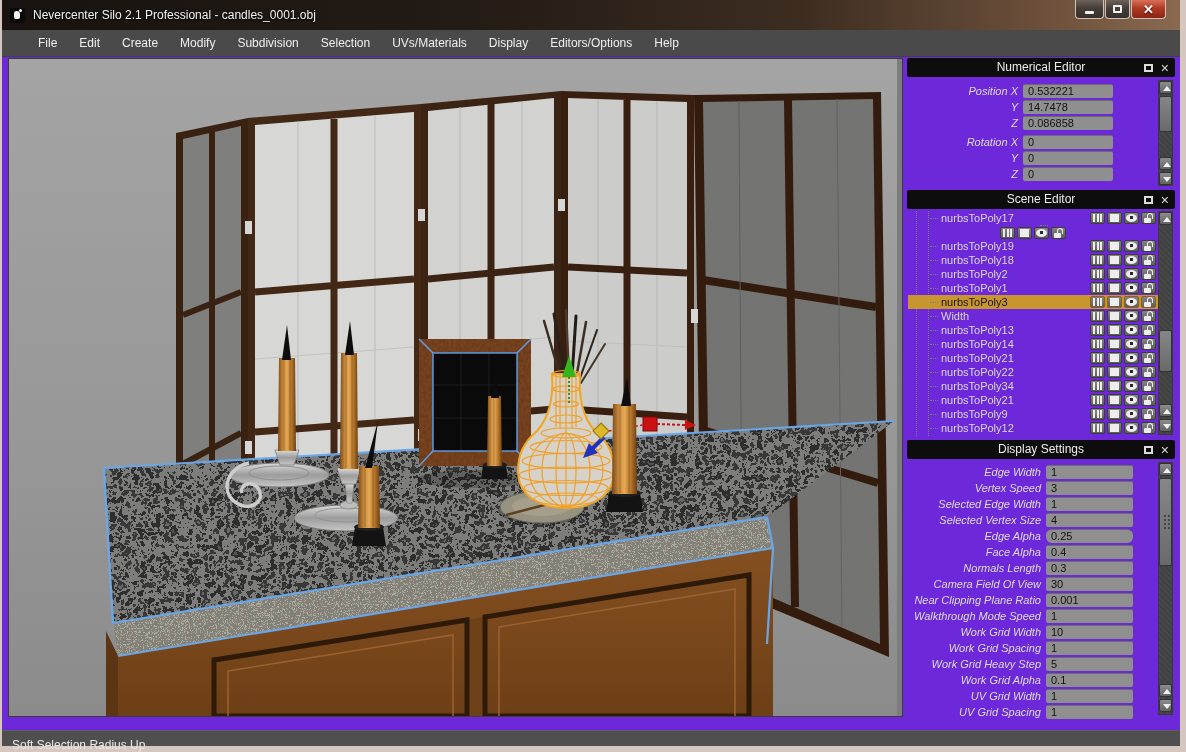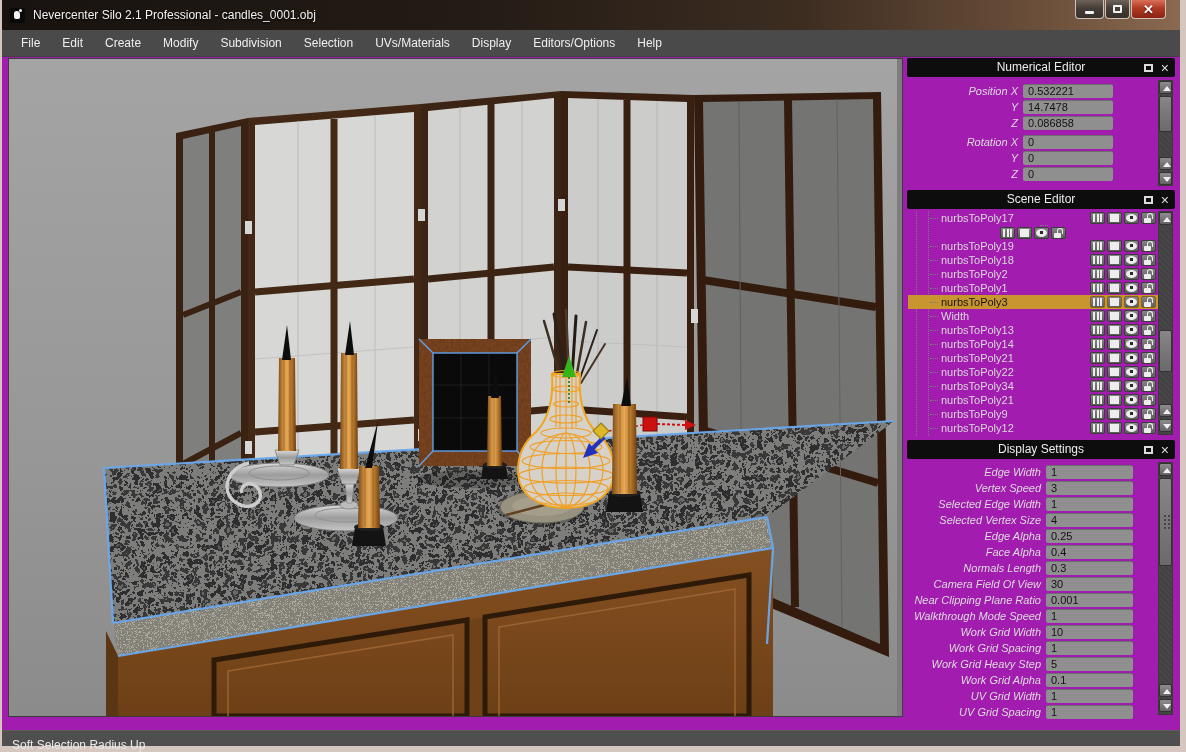--- a/index.html
+++ b/index.html
@@ -1,37 +1,37 @@
 <!DOCTYPE html>
 <html><head>
 <meta charset="utf-8">
 <style>
   html,body{margin:0;padding:0;background:#9a8d85;}
   *{box-sizing:border-box;}
   .window{position:relative;width:1186px;height:752px;background:#d5c7bf;font-family:"Liberation Sans",sans-serif;overflow:hidden;}
-  .app{position:absolute;left:2px;right:6px;top:0;bottom:6px;background:#a21caf;}
+  .app{position:absolute;left:2px;right:6px;top:0;bottom:6px;background:#6d28d9;}
 
   
   .titlebar{position:absolute;left:0;right:0;top:0;height:30px;
     background:linear-gradient(90deg,#181310 0%,#231b15 40%,#3d2d21 68%,#6b4f3a 88%,#8a6950 100%);
     display:flex;align-items:center;padding-left:8px;}
   .appicon{width:15px;height:15px;background:#0a0a0a;border-radius:2px;position:relative;margin-right:8px;flex:0 0 auto;}
   .appicon::before{content:"";position:absolute;left:4px;top:3px;width:6px;height:8px;background:#f5f5f5;border-radius:3px 4px 2px 3px;}
   .appicon::after{content:"";position:absolute;left:9px;top:1px;width:3px;height:3px;background:#f5f5f5;border-radius:50%;}
   .titletext{color:#f2f2f2;font-size:12px;text-shadow:0 1px 2px #000;white-space:nowrap;}
   .winbtns{position:absolute;top:0;right:14px;display:flex;}
   .wbtn{height:19px;border:1px solid #cfc1b8;border-top:none;border-radius:0 0 4px 4px;
     background:linear-gradient(#6e635b,#453d37 45%,#37302b);color:#f0f0f0;display:flex;align-items:center;justify-content:center;margin-left:1px;}
   .wbtn.min{width:29px;} .wbtn.max{width:25px;} .wbtn.close{width:35px;background:linear-gradient(#d9705a,#b03a24 45%,#8c2413);font-weight:bold;}
   .glyph-min{width:9px;height:3px;background:#f2f2f2;border-radius:1px;margin-top:6px;}
   .glyph-max{width:9px;height:8px;border:2px solid #f2f2f2;border-radius:1px;}
   .glyph-close{font-size:13px;line-height:1;color:#fff;text-shadow:0 1px 1px #400;}
 
   
-  .menubar{position:absolute;left:0;right:0;top:30px;height:27px;background:#4a4a4a;border-bottom:1px solid #404040;display:flex;align-items:center;padding-left:8px;}
+  .menubar{position:absolute;left:0;right:0;top:30px;height:27px;background:#4a4a4a;border-bottom:1px solid #404040;display:flex;align-items:center;padding-left:25px;}
   .menuitem{color:#efefef;font-size:12px;padding:0 11px;line-height:27px;cursor:default;}
 
   
   .viewport{position:absolute;left:6px;top:58px;width:895px;height:659px;border:1px solid #3c3c3c;background:#999;overflow:hidden;}
   .viewlabel{position:absolute;top:4px;left:0;width:100%;text-align:center;color:#4b4b4b;font-size:12px;z-index:5;}
   .viewport svg{position:absolute;left:0;top:0;}
 
   
   .rightcol{position:absolute;left:904px;top:58px;width:270px;height:659px;}
   .panel{position:absolute;left:0;width:100%;}
@@ -757,21 +757,21 @@
         <div class="fieldrow" style="top:57px;">
             <span class="flabel" style="left:0;width:135px;">Selected Edge Width</span>
             <span class="fvalue" style="left:140px;width:87px;">1</span>
           </div>
         <div class="fieldrow" style="top:73px;">
             <span class="flabel" style="left:0;width:135px;">Selected Vertex Size</span>
             <span class="fvalue" style="left:140px;width:87px;">4</span>
           </div>
         <div class="fieldrow" style="top:89px;">
             <span class="flabel" style="left:0;width:135px;">Edge Alpha</span>
-            <span class="fvalue" style="left:140px;width:87px;">0.25</span>
+            <span class="fvalue" style="left:140px;width:87px;border-radius:6px;">0.25</span>
           </div>
         <div class="fieldrow" style="top:105px;">
             <span class="flabel" style="left:0;width:135px;">Face Alpha</span>
             <span class="fvalue" style="left:140px;width:87px;">0.4</span>
           </div>
         <div class="fieldrow" style="top:121px;">
             <span class="flabel" style="left:0;width:135px;">Normals Length</span>
             <span class="fvalue" style="left:140px;width:87px;">0.3</span>
           </div>
         <div class="fieldrow" style="top:137px;">

